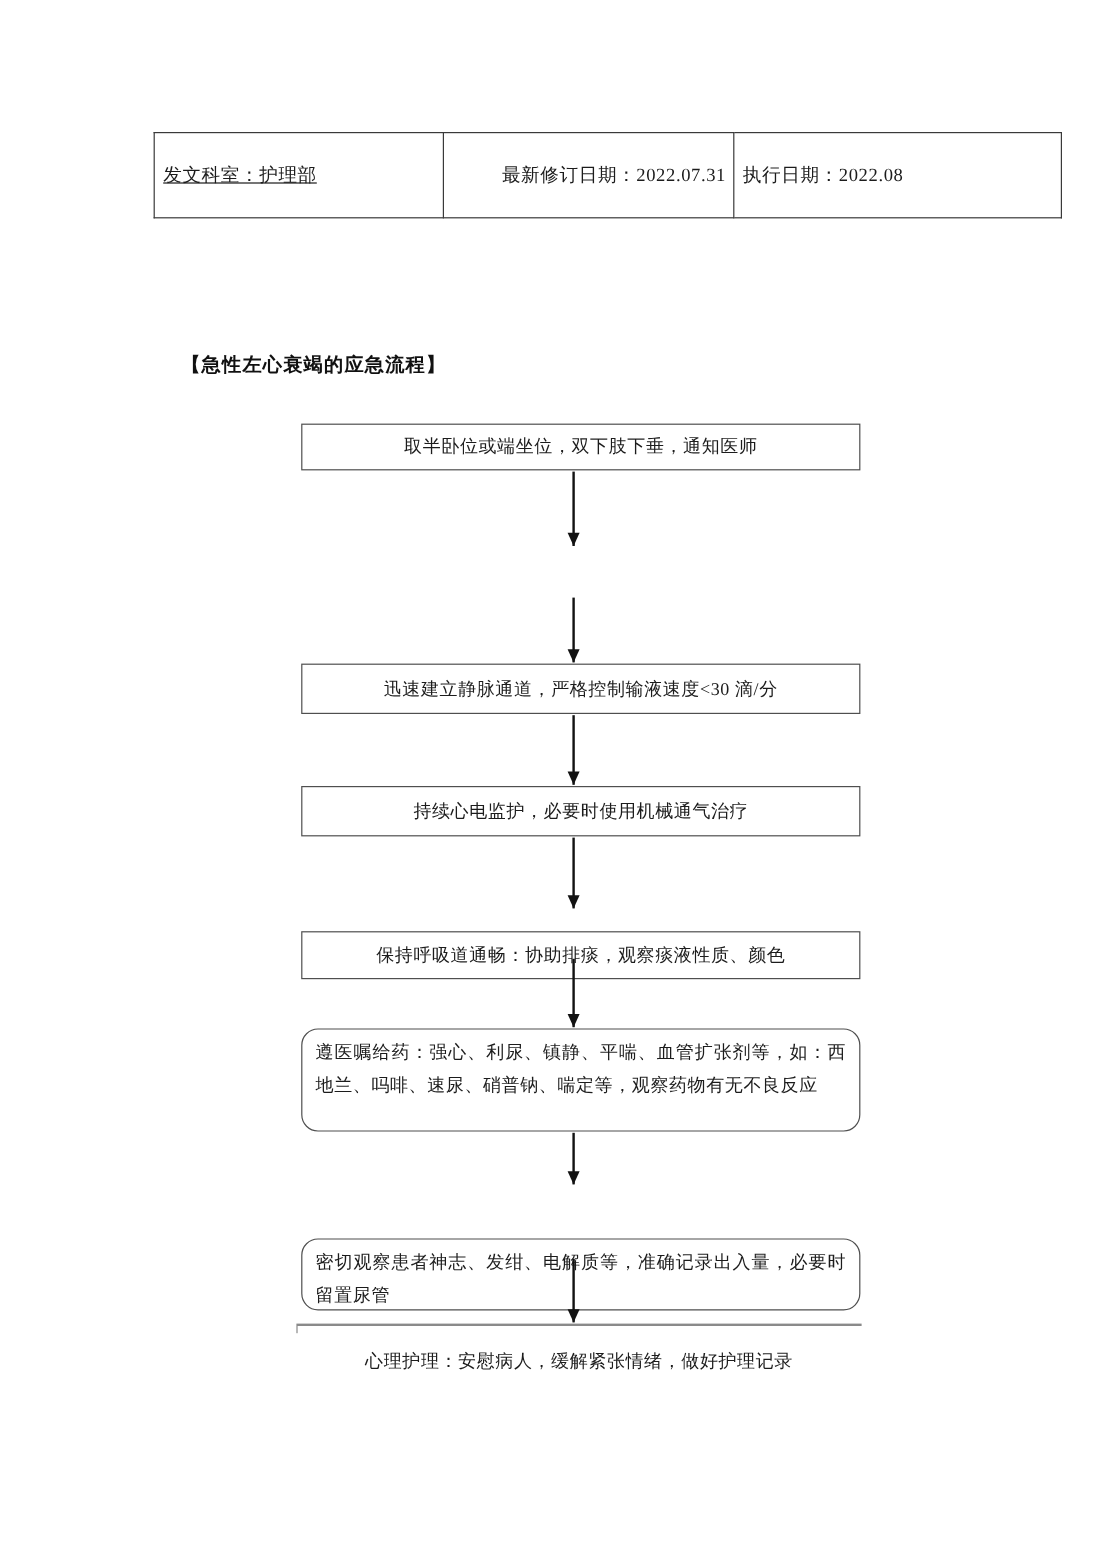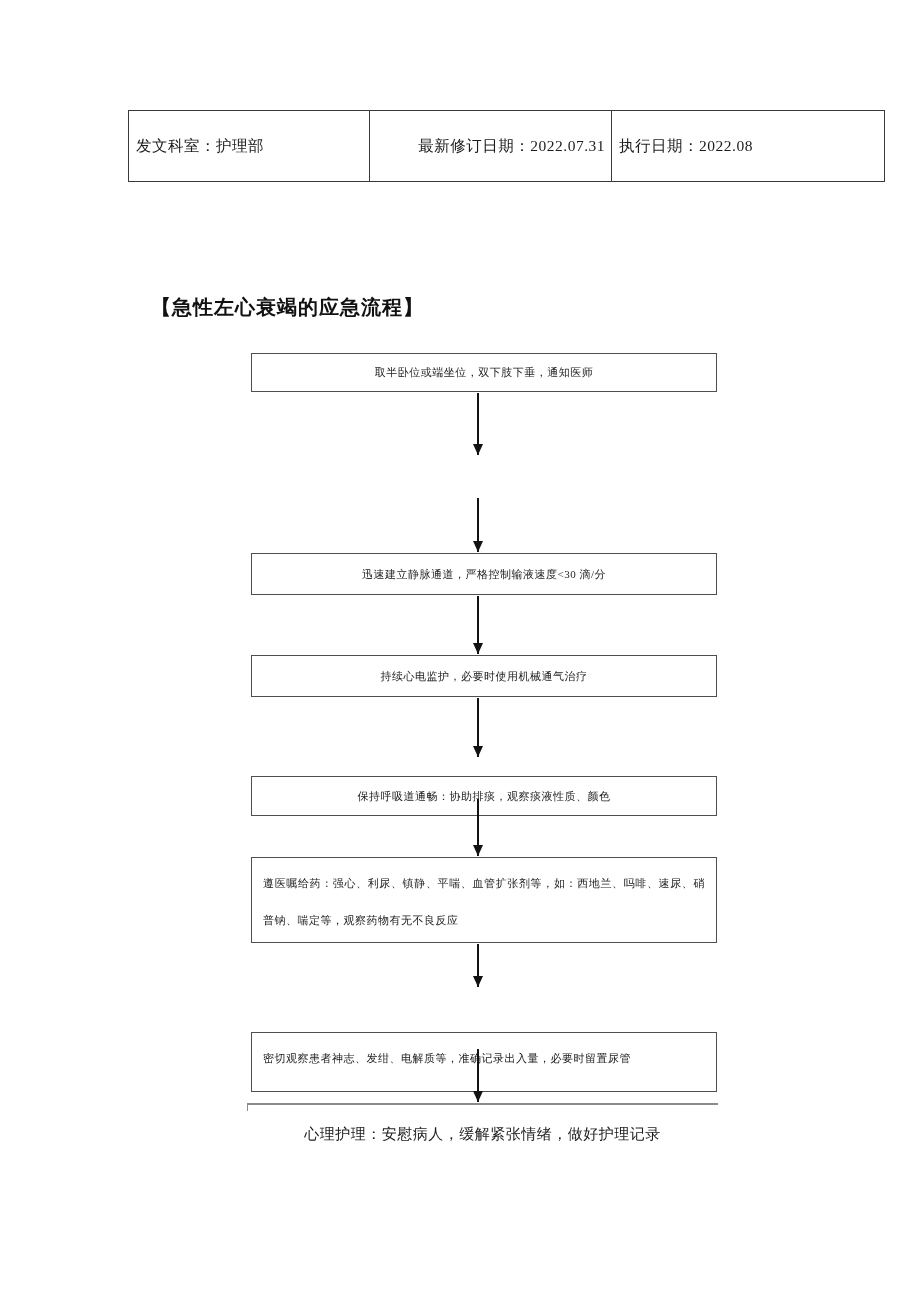--- a/index.html
+++ b/index.html
@@ -38,45 +38,46 @@
   tr.row-1 td { height: 66px; }
   tr.row-2 td { height: 82px; }
 
   
   .section-heading {
     position: absolute;
     left: 151px;
     top: 294px;
     font-family: "Liberation Sans", "DejaVu Sans", sans-serif;
     font-weight: bold;
-    font-size: 20px;
+    font-size: 16px;
     letter-spacing: 1px;
     color: #111111;
   }
 
   
   .flow-box {
     position: absolute;
     left: 251px;
     width: 466px;
     box-sizing: border-box;
     border: 1.5px solid #4f4f4f;
     background: #ffffff;
-    font-size: 11px;
+    font-size: 15px;
     letter-spacing: 0.5px;
     display: flex;
     align-items: center;
     justify-content: center;
     text-align: center;
   }
   .flow-box.multiline {
     display: block;
     text-align: justify;
     padding: 7px 11px 6px 11px;
-    line-height: 37px;
+    line-height: 27px;
+    border-radius: 14px;
   }
   .box-1 { top: 353px; height: 39px; }
   .box-2 { top: 456px; height: 41px; }
   .box-3 { top: 553px; height: 42px; }
   .box-4 { top: 655px; height: 42px; }
   .box-5 { top: 758px; height: 40px; margin-top: 18px; }
   .box-6 { top: 857px; height: 86px; }
   .box-7 { top: 1032px; height: 60px; }
 
   .flow-arrow {
@@ -130,21 +131,21 @@
   }
 </style>
 </head>
 <body>
 
 <div class="page">
 
   <table class="header-table">
     <tbody>
         <tr class="row-1">
-      <td style="width:227px;">发文科室：护理部</td>
+      <td style="width:227px;text-decoration:underline;">发文科室：护理部</td>
       <td style="width:228px;text-align:right;">最新修订日期：2022.07.31</td>
       <td style="width:259px;">执行日期：2022.08</td>
     </tr>
   </tbody>
     </table>
 
   <div class="section-heading">【急性左心衰竭的应急流程】</div>
 
   <div class="flow-box box-1">取半卧位或端坐位，双下肢下垂，通知医师</div>
   <div class="flow-arrow arrow-1"></div>

